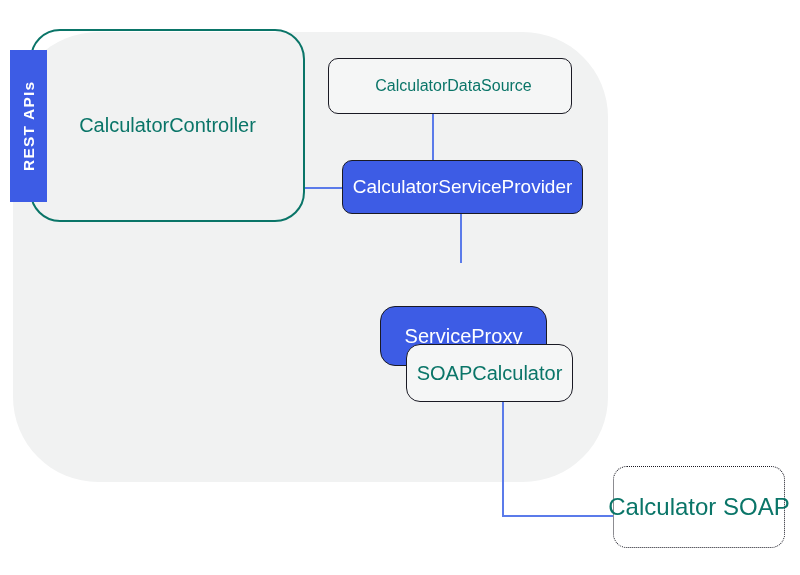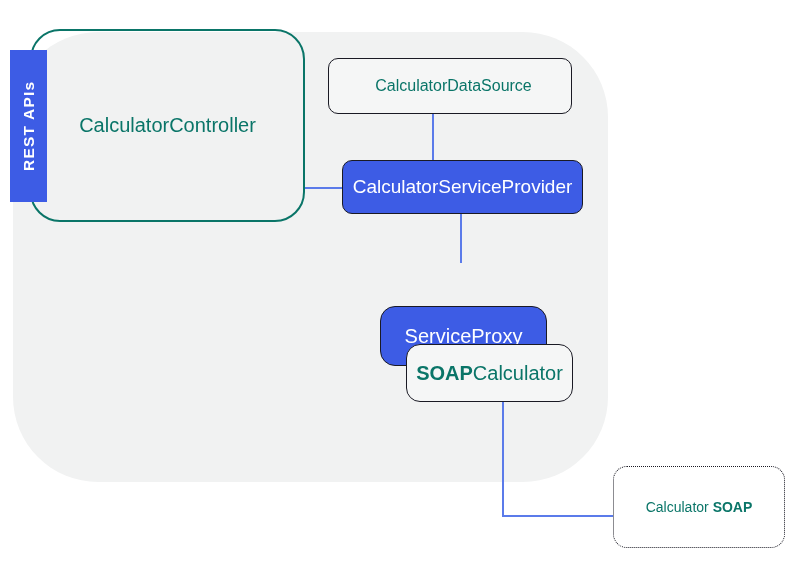--- a/index.html
+++ b/index.html
@@ -84,40 +84,40 @@
     border-radius: 14px;
     color: var(--teal, #0a7568);
     font-size: 20px;
   }
   .soapservice {
     left: 613px; top: 466px; width: 172px; height: 82px;
     background: #ffffff;
     border: 1.6px dotted var(--node_border_dark, #1a1a24);
     border-radius: 14px;
     color: var(--teal, #0a7568);
-    font-size: 14px;
+    font-size: 24px;
     line-height: 1.5;
     flex-direction: column;
   }
   .resttag {
     position: absolute;
     left: 10px; top: 50px; width: 37px; height: 152px;
     background: var(--accent_blue, #3d5ce5);
     color: #ffffff;
     display: flex;
     align-items: center;
     justify-content: center;
     writing-mode: vertical-rl;
     transform: rotate(180deg);
     font-size: 15.5px;
     font-weight: 600;
     letter-spacing: 1.2px;
     z-index: 5;
   }
-  .bold { font-weight: bold; margin-top: 8px; }
+  .bold { font-weight: normal; margin-top: 8px; }
   .gap  { margin-left: 0.28em; }
 </style>
 </head>
 <body>
 
 <div class="stage">
 
   <div class="blob"></div>
 
   <div class="conn c1"></div>

